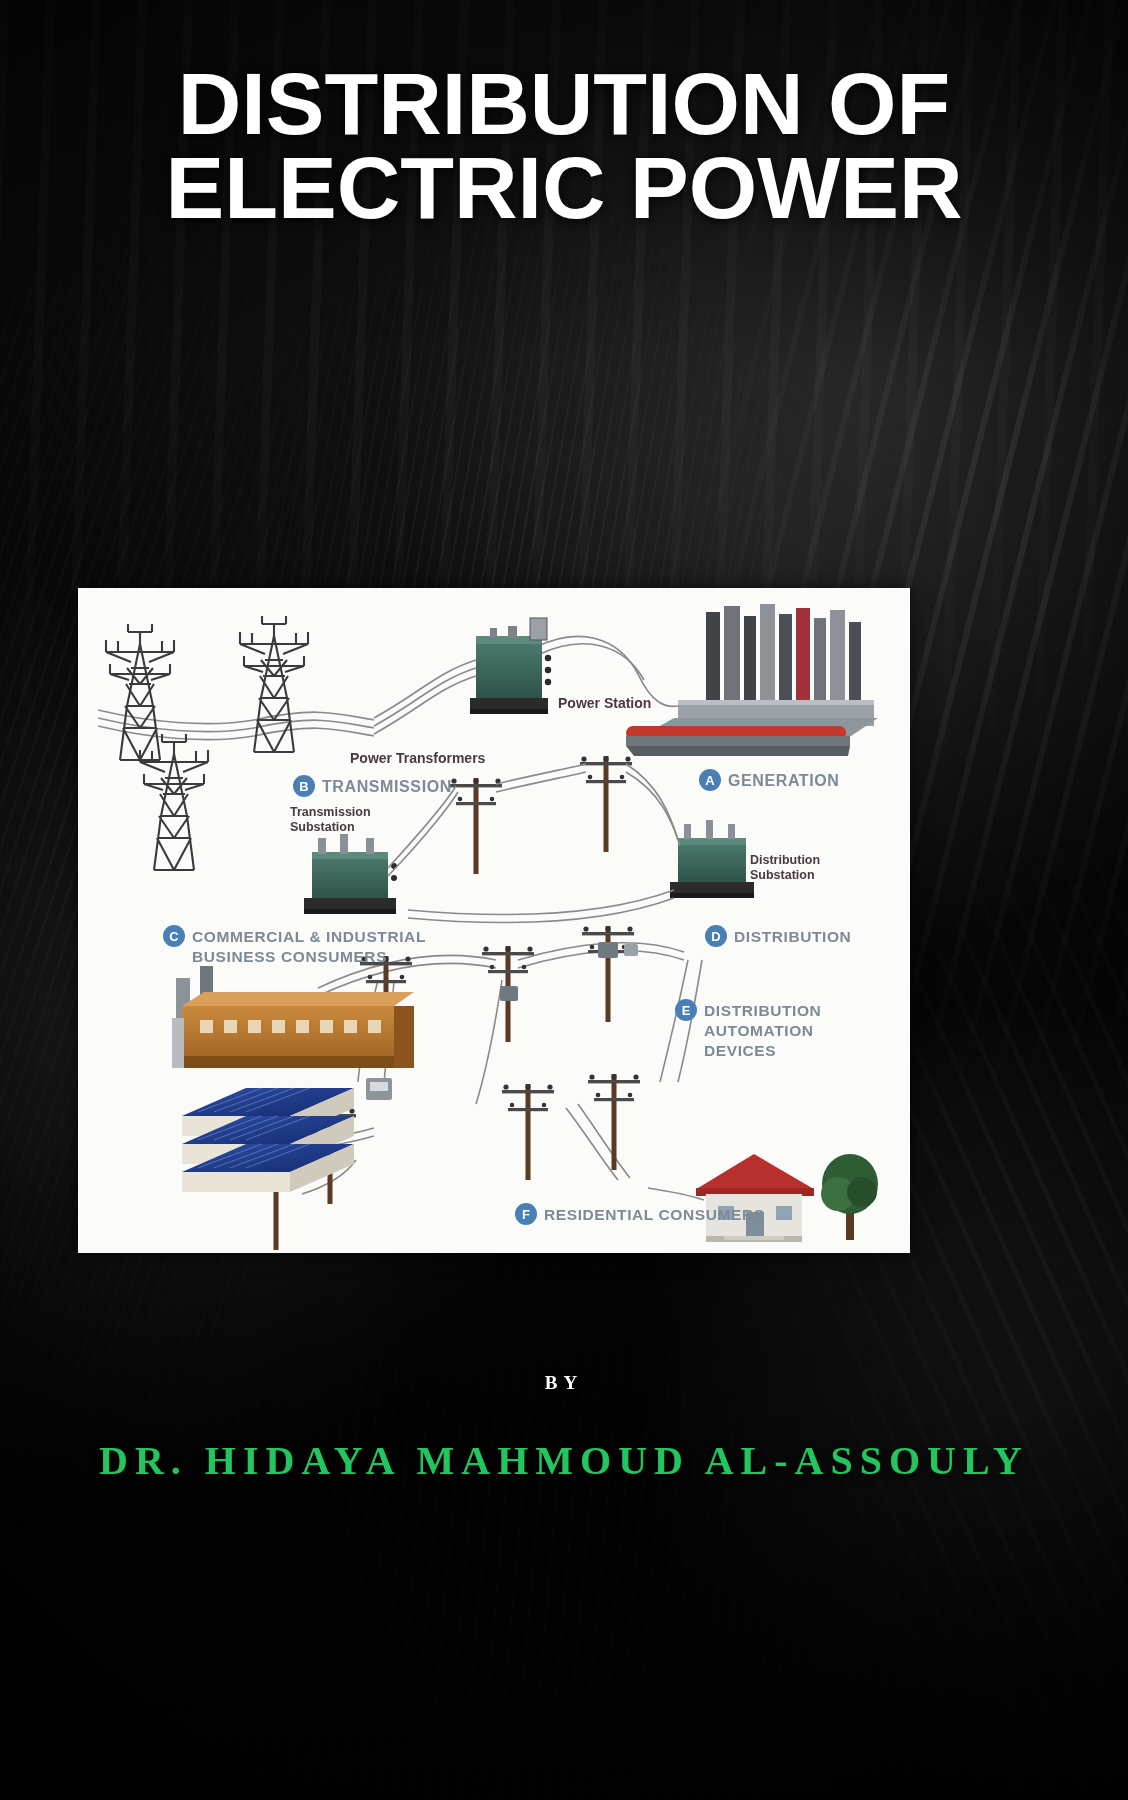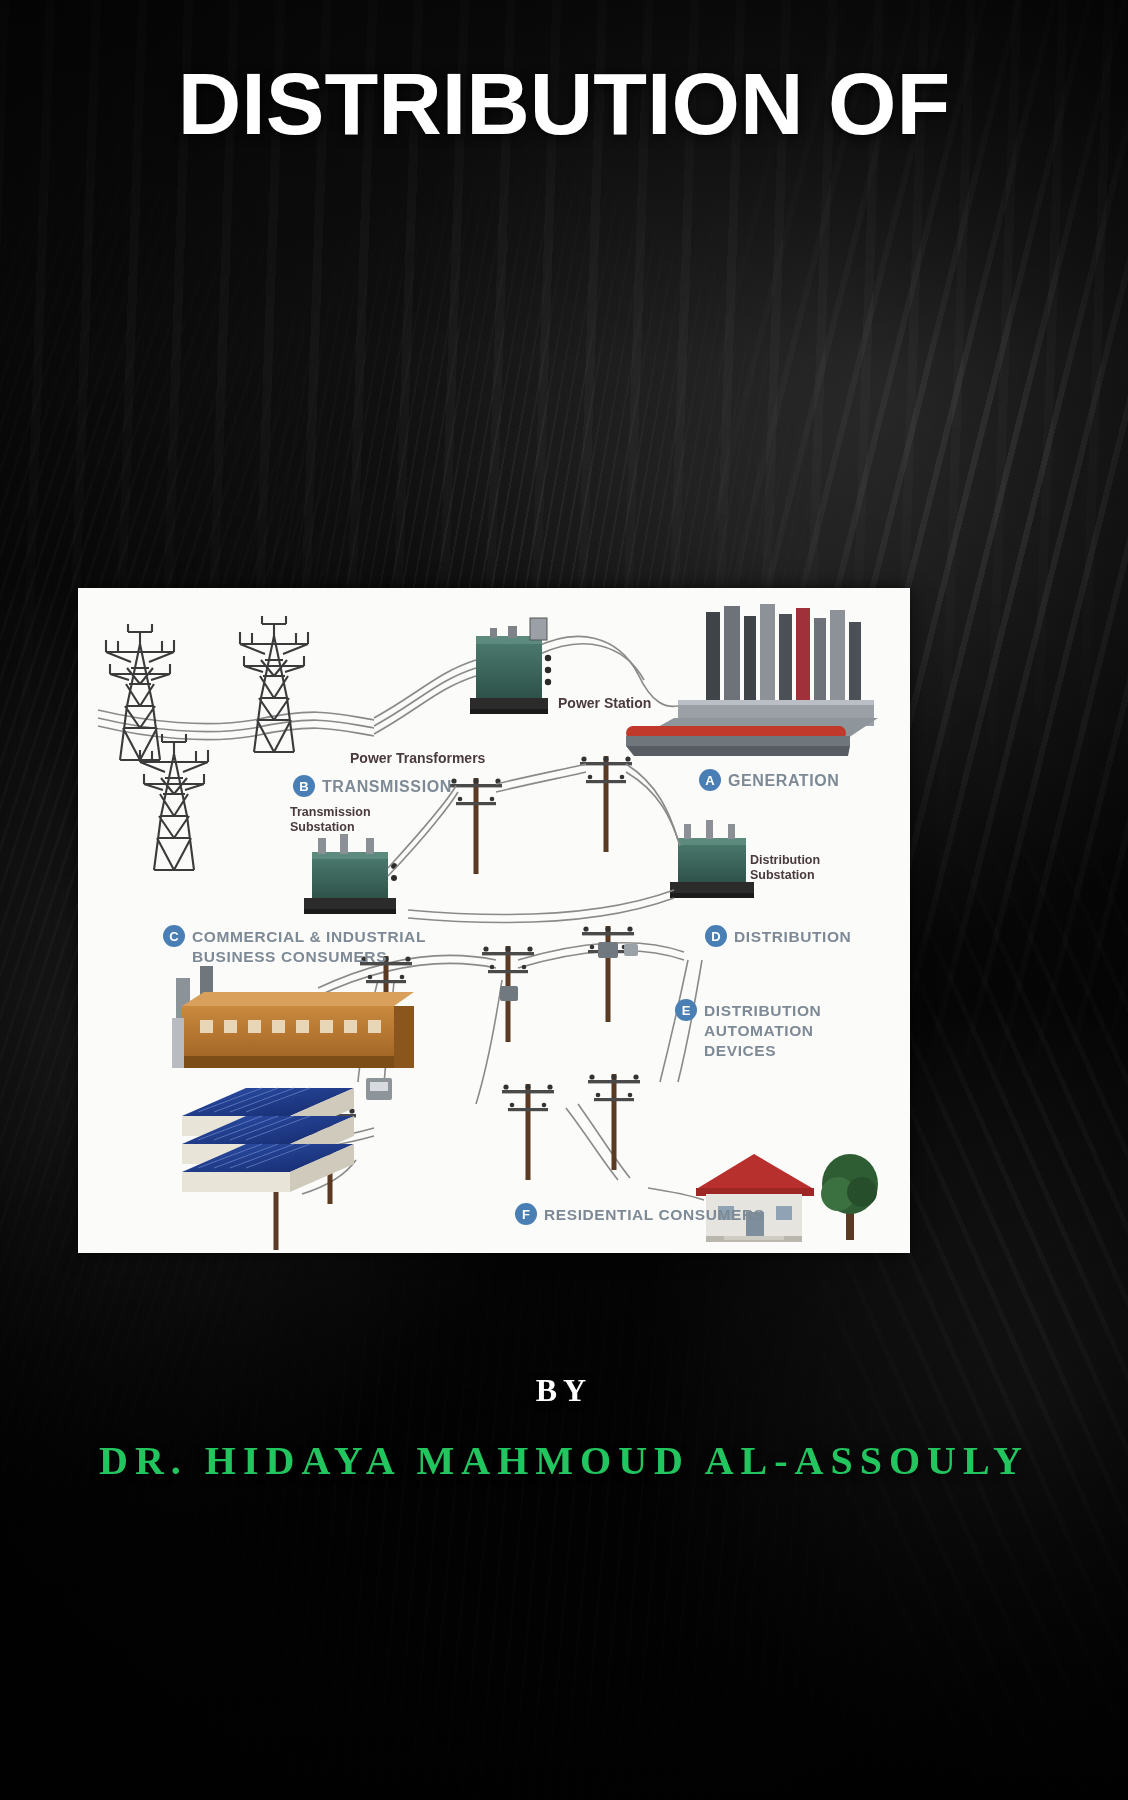--- a/index.html
+++ b/index.html
@@ -131,21 +131,21 @@
   .dg-badge-text { font-family:"Liberation Sans", sans-serif; font-weight:700; fill:#fff; }
   .dg-section { font-family:"Liberation Sans", sans-serif; font-weight:700; fill:#7d8a96; letter-spacing:0.6px; }
 
   
   .by-line {
     position:absolute; left:0; right:0; top:1372px;
     text-align:center;
     color:#fff;
     font-family:"Liberation Serif", serif;
     font-weight:700;
-    font-size:32px;
+    font-size:19px;
     letter-spacing:6px;
     text-shadow:0 2px 8px rgba(0,0,0,0.9);
   }
   .author-line {
     position:absolute; left:0; right:0; top:1437px;
     text-align:center;
     color:#22c55e;
     font-family:"Liberation Serif", serif;
     font-weight:700;
     font-size:40px;
@@ -164,20 +164,21 @@
   <div class="bg-layer bg-slatsC"></div>
   <div class="bg-layer bg-pillars"></div>
   <div class="bg-layer bg-beams"></div>
   <div class="bg-layer bg-beams2"></div>
   <div class="bg-layer bg-streaks"></div>
   <div class="bg-layer bg-vignette"></div>
 
   <div class="title-block">
     <h1 class="main-title">
       <span class="tl">DISTRIBUTION OF</span>
+      <span class="tl">ELECTRIC POWER</span>
     </h1>
   </div>
 
 
   <div class="diagram-panel">
     <svg class="diagram-svg" viewBox="0 0 832 665" preserveAspectRatio="none">
 
       <defs>
         <linearGradient id="gTrans" x1="0" y1="0" x2="0" y2="1">
           <stop offset="0%" stop-color="#4e7d71"></stop>

